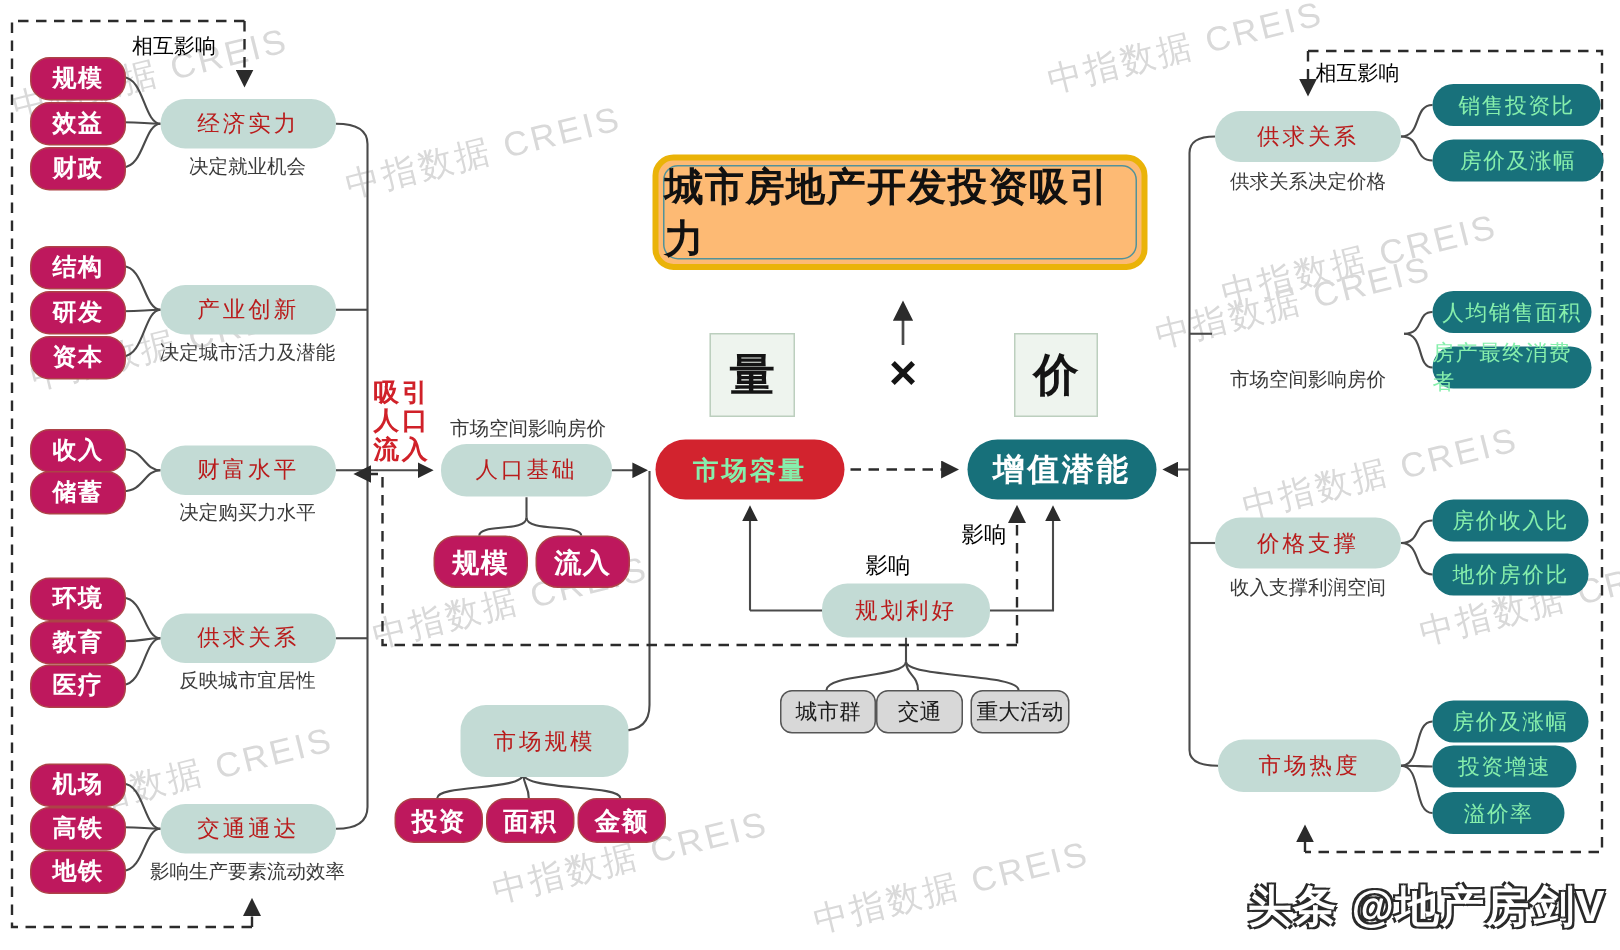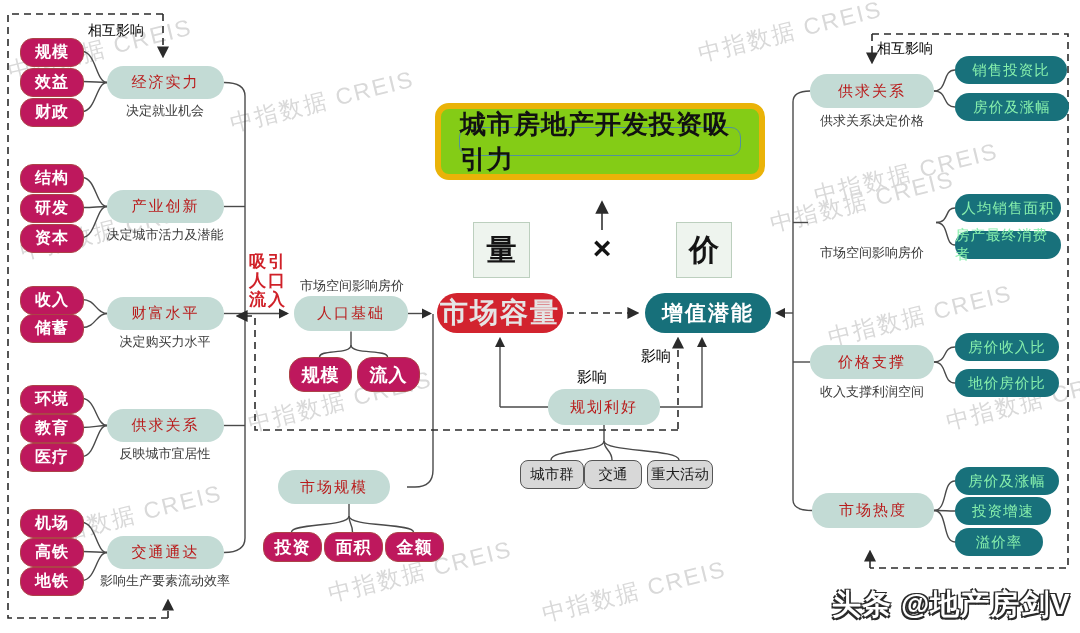--- a/index.html
+++ b/index.html
@@ -14,29 +14,29 @@
   
   .box-red-sm{position:absolute;background:#be185d;border:1px solid #ad4347;border-radius:13px;
       color:#fff;font-size:16px;font-weight:600;z-index:2;letter-spacing:1px;}
   .box-teal{position:absolute;background:#c3dbd5;border-radius:17px;color:#b91c1c;
       font-size:15px;letter-spacing:2px;z-index:2;}
   .caption{position:absolute;font-size:13px;color:#3a3a3a;text-align:center;white-space:nowrap;z-index:2;}
   .box-darkteal{position:absolute;background:#18717b;border-radius:14px;color:#86efac;
       font-size:14.5px;z-index:2;letter-spacing:1px;}
   .box-gray{position:absolute;background:#d8d8d8;border:1.5px solid #565656;border-radius:8px;
       font-size:14.5px;color:#1c1c1c;z-index:2;}
-  .box-bigred{position:absolute;background:#d2232e;border-radius:20px;color:#e5e5e5;
-      font-size:28px;font-weight:700;letter-spacing:2px;z-index:2;}
+  .box-bigred{position:absolute;background:#d2232e;border-radius:20px;color:#86efac;
+      font-size:17px;font-weight:700;letter-spacing:2px;z-index:2;}
   .box-bigteal{position:absolute;background:#17707a;border-radius:20px;color:#fff;
       font-size:21px;font-weight:700;letter-spacing:2px;z-index:2;}
   .sq{position:absolute;background:#eef4ee;border:1px solid #bccfbe;font-size:30px;
       font-weight:700;color:#141414;z-index:2;}
   .times{position:absolute;font-size:32px;font-weight:700;color:#141414;z-index:2;text-align:center;}
-  .title-outer{position:absolute;border:6px solid #eab308;border-radius:14px;padding:18px;
-      background:#84cc16;z-index:2;box-sizing:border-box;}
+  .title-outer{position:absolute;border:4px solid #eab308;border-radius:14px;padding:3px;
+      background:#fdba74;z-index:2;box-sizing:border-box;}
   .title-inner{border:1.5px solid #52929a;border-radius:10px;width:100%;height:100%;
       display:flex;align-items:center;justify-content:center;font-size:26px;font-weight:700;
       color:#111;letter-spacing:1px;box-sizing:border-box;}
   .lbl{position:absolute;font-size:14px;color:#000000;white-space:nowrap;z-index:2;}
   .lbl-red{position:absolute;font-size:17px;font-weight:600;color:#d02129;z-index:2;letter-spacing:2px;}
   .footer{position:absolute;font-size:29px;font-weight:700;color:#ffffff;letter-spacing:1px;z-index:3;
       text-shadow:-1.5px -1.5px 0 #2a2a2a,1.5px -1.5px 0 #2a2a2a,-1.5px 1.5px 0 #2a2a2a,1.5px 1.5px 0 #2a2a2a;}
 </style>
 </head>
 <body>
@@ -198,21 +198,21 @@
   <div class="box-bigteal flexc" style="left:645px;top:293px;width:126px;height:40px">增值潜能</div>
 
   <span class="lbl" style="left:641px;top:347px;font-size:15px">影响</span>
   <span class="lbl" style="left:577px;top:368px;font-size:15px">影响</span>
 
   <div class="box-teal flexc" style="left:548px;top:389px;width:112px;height:36px">规划利好</div>
   <div class="box-gray flexc" style="left:520px;top:460px;width:62px;height:27px">城市群</div>
   <div class="box-gray flexc" style="left:584px;top:460px;width:56px;height:27px">交通</div>
   <div class="box-gray flexc" style="left:647px;top:460px;width:64px;height:27px">重大活动</div>
 
-  <div class="box-teal flexc" style="left:278px;top:470px;width:112px;height:34px">市场规模</div>
+  <div class="box-teal flexc" style="left:307px;top:470px;width:112px;height:48px">市场规模</div>
   <div class="box-red-sm flexc" style="left:263px;top:532px;width:57px;height:28px;font-size:17px">投资</div>
   <div class="box-red-sm flexc" style="left:324px;top:532px;width:57px;height:28px;font-size:17px">面积</div>
   <div class="box-red-sm flexc" style="left:385px;top:532px;width:57px;height:28px;font-size:17px">金额</div>
 
   <div class="box-teal flexc" style="left:810px;top:74px;width:124px;height:34px">供求关系</div>
   <div class="caption" style="left:792px;top:112px;width:160px">供求关系决定价格</div>
   <div class="box-darkteal flexc" style="left:955px;top:56px;width:112px;height:28px">销售投资比</div>
   <div class="box-darkteal flexc" style="left:955px;top:93px;width:114px;height:28px">房价及涨幅</div>
 
   <div class="caption" style="left:792px;top:244px;width:160px">市场空间影响房价</div>

